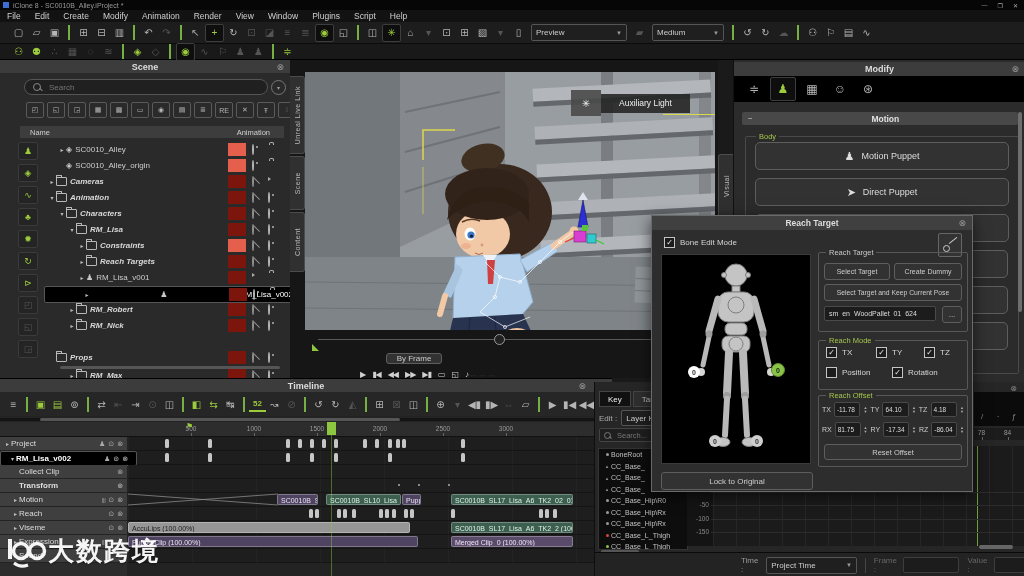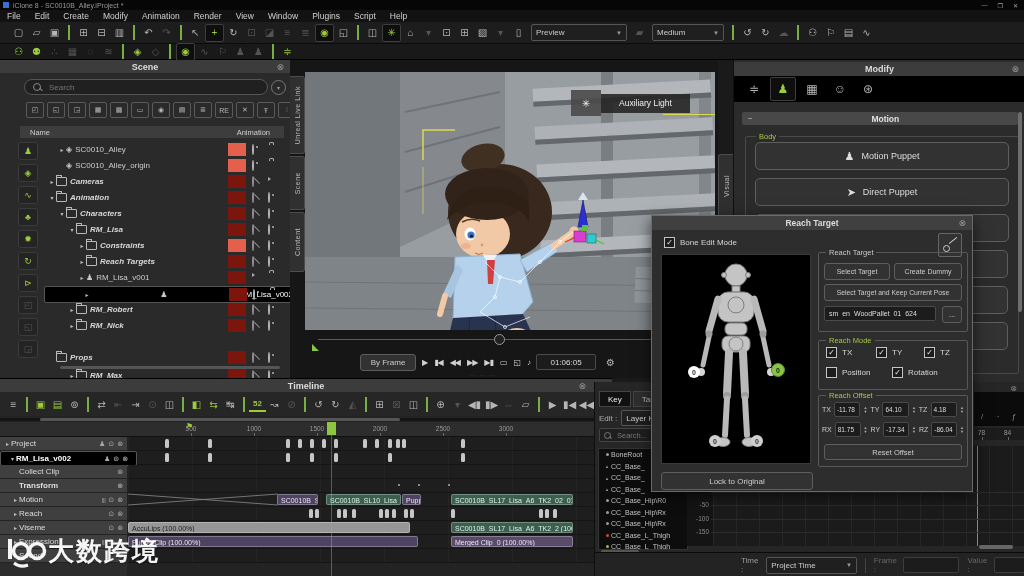--- a/index.html
+++ b/index.html
@@ -453,21 +453,21 @@
       <div style="height:19px;background:rgba(35,35,35,.88);display:flex;align-items:center;padding:0 18px;">
         <span style="font-size:8.5px;color:#eee;">Auxiliary Light</span>
       </div>
     </div>
     <div class="abs" style="left:373px;top:54px;width:52px;height:1px;background:#d9d94e;"></div>
 
     <div class="abs" style="left:28px;top:279px;width:390px;height:1px;background:#5a5a5a;"></div>
     <div class="abs" style="left:204px;top:274px;width:9px;height:9px;border:1px solid #999;border-radius:50%;background:#222;"></div>
     <div class="abs" style="left:22px;top:284px;width:0;height:0;border-left:7px solid #8dc63f;border-top:7px solid transparent;"></div>
 
-    <div class="abs row" style="left:70px;top:293px;height:18px;gap:6px;">
+    <div class="abs row" style="left:70px;top:293px;height:18px;gap:6px;flex-direction:column;">
       <div class="btn" style="width:54px;height:15px;">
         <span>By Frame</span>
       </div>
       <div id="transport" class="row" style="gap:7px;">
           <span style="font-size: 8px; color: rgb(208, 208, 208); letter-spacing: -1px;">▶</span>
           <span style="font-size: 8px; color: rgb(208, 208, 208); letter-spacing: -1px;">▮◀</span>
           <span style="font-size: 8px; color: rgb(208, 208, 208); letter-spacing: -1px;">◀◀</span>
           <span style="font-size: 8px; color: rgb(208, 208, 208); letter-spacing: -1px;">▶▶</span>
           <span style="font-size: 8px; color: rgb(208, 208, 208); letter-spacing: -1px;">▶▮</span>
           <span style="font-size: 8px; color: rgb(208, 208, 208); letter-spacing: -1px;">▭</span>

